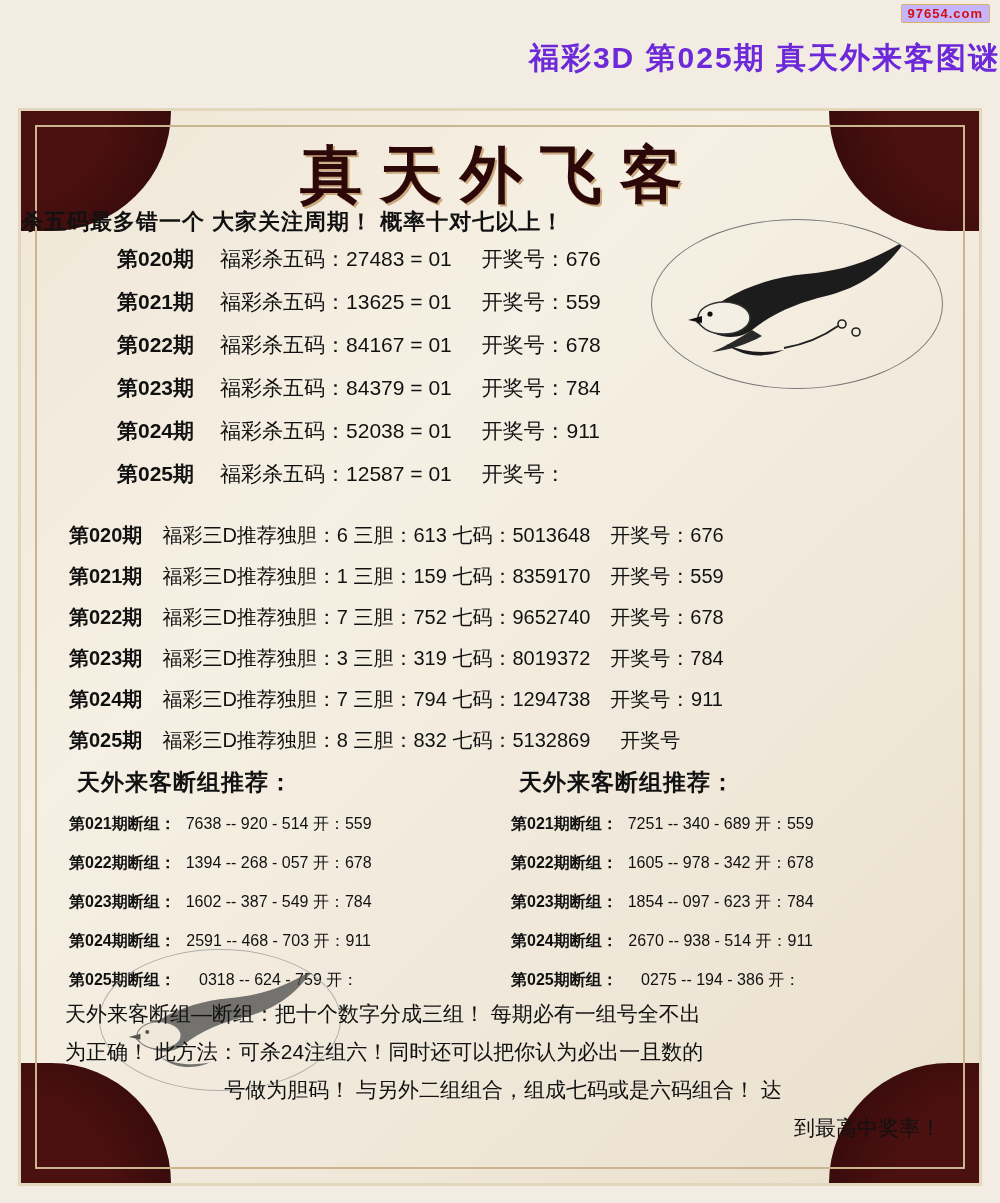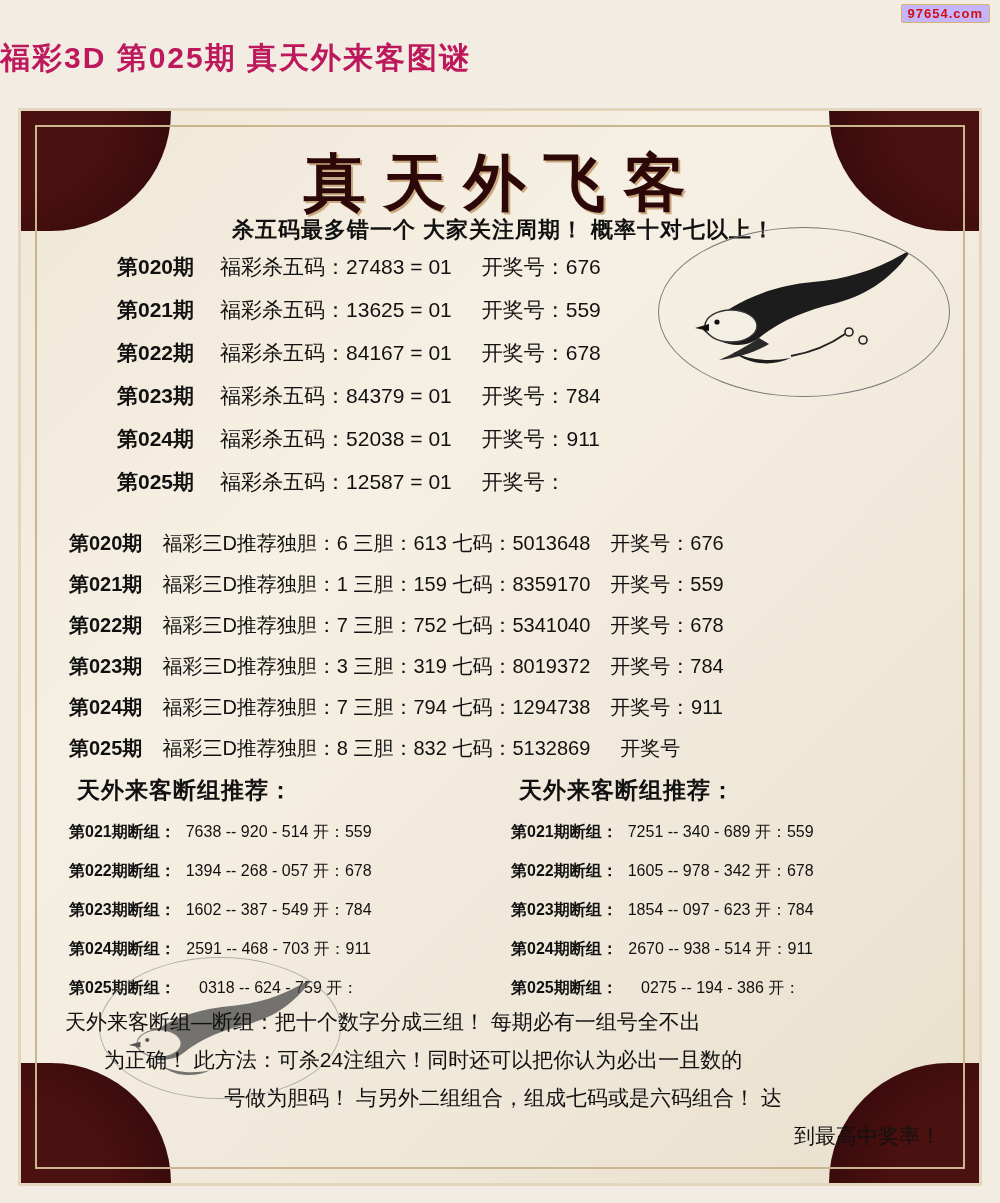--- a/index.html
+++ b/index.html
@@ -10,21 +10,21 @@
     position:relative;overflow:hidden;
   }
   .watermark{
     position:absolute;top:4px;right:10px;
     background:#c4b5fd;border:1px solid #d9b36a;
     color:#d01010;font-size:13px;font-weight:bold;
     padding:1px 6px;border-radius:2px;letter-spacing:1px;
   }
   .page-title{
     position:absolute;top:38px;left:0;width:100%;
-    text-align:left;font-size:30px;font-weight:bold;color:#be185d;
+    text-align:right;font-size:30px;font-weight:bold;color:#6d28d9;
     letter-spacing:2px;
   }
   .poster{
     position:absolute;top:108px;left:18px;
     width:964px;height:1078px;
     background:
       linear-gradient(135deg,#efe6d6 0%,#f6f0e4 35%,#efe7d8 70%,#e9dfcc 100%);
     border:3px solid #e2d6bd;
     box-sizing:border-box;
   }
@@ -44,33 +44,33 @@
     border-radius:0 140px 0 0;
     background:radial-gradient(circle at 0 100%,#4b1010 45%,#2d0808 100%);}
   .corner.br{bottom:0;right:0;
     border-radius:140px 0 0 0;
     background:radial-gradient(circle at 100% 100%,#4b1010 45%,#2d0808 100%);}
   .frame-inner{
     position:absolute;top:14px;left:14px;right:14px;bottom:14px;
     border:2px solid #c9b68f;
   }
   .content{
-    position:absolute;top:12px;left:0;width:100%;height:100%;padding-left:7px;
+    position:absolute;top:4px;left:0;width:100%;height:100%;
   }
   .banner{
     position:absolute;top:18px;left:0;width:100%;
     text-align:center;
     font-family:"DejaVu Serif","Liberation Serif",serif;
     font-size:62px;font-weight:bold;color:#2d0808;
     letter-spacing:18px;
     text-shadow:2px 2px 0 #caa87d;
   }
   .subtitle{
     position:absolute;top:92px;left:0;width:100%;
-    text-align:center;font-size:22px;font-weight:bold;color:#111;
+    text-align:left;font-size:22px;font-weight:bold;color:#111;
     letter-spacing:1px;
   }
   .bird-ellipse{
     position:absolute;top:104px;right:36px;
     width:290px;height:168px;border:1px solid #777;border-radius:50%;
     overflow:hidden;
   }
   .bird-ellipse svg{position:absolute;top:6px;left:14px;}
   .bird-ellipse2{
     position:absolute;bottom:96px;left:78px;
@@ -102,21 +102,21 @@
   .sec-grp-l{position:absolute;top:690px;left:48px;}
   .sec-grp-r{position:absolute;top:690px;left:490px;}
   .sec-grp td{font-size:16px;color:#111;height:39px;vertical-align:middle;}
   .sec-grp td.period{font-weight:bold;padding-right:10px;}
 
   .footer-note{
     position:absolute;top:880px;left:44px;width:876px;
     font-size:21px;line-height:38px;color:#111;text-align:center;
   }
   .footer-note .l1{text-align:left;}
-  .footer-note .l2{text-align:left;margin-left:39px;}
+  .footer-note .l2{text-align:left;}
   .footer-note .l3{}
   .footer-note .l4{text-align:right;}
 </style>
 </head>
 <body>
 
 <div class="watermark">97654.com</div>
 
 <div class="page-title">福彩3D 第025期 真天外来客图谜</div>
 
@@ -196,21 +196,21 @@
           <td>676</td>
         </tr>
         <tr>
           <td class="period">第021期</td>
           <td class="body">福彩三D推荐独胆：1 三胆：159 七码：8359170</td>
           <td>开奖号：</td>
           <td>559</td>
         </tr>
         <tr>
           <td class="period">第022期</td>
-          <td class="body">福彩三D推荐独胆：7 三胆：752 七码：5341040</td>
+          <td class="body">福彩三D推荐独胆：7 三胆：752 七码：9652740</td>
           <td>开奖号：</td>
           <td>678</td>
         </tr>
         <tr>
           <td class="period">第023期</td>
           <td class="body">福彩三D推荐独胆：3 三胆：319 七码：8019372</td>
           <td>开奖号：</td>
           <td>784</td>
         </tr>
         <tr>

